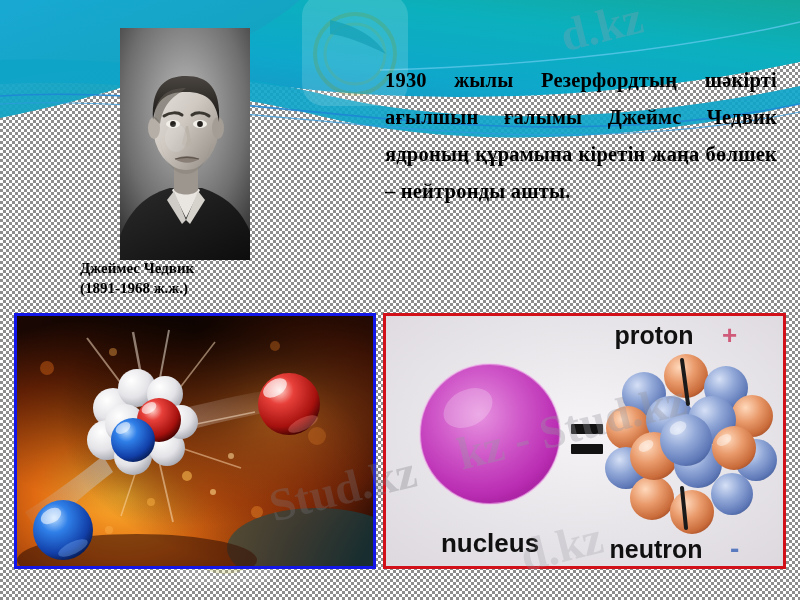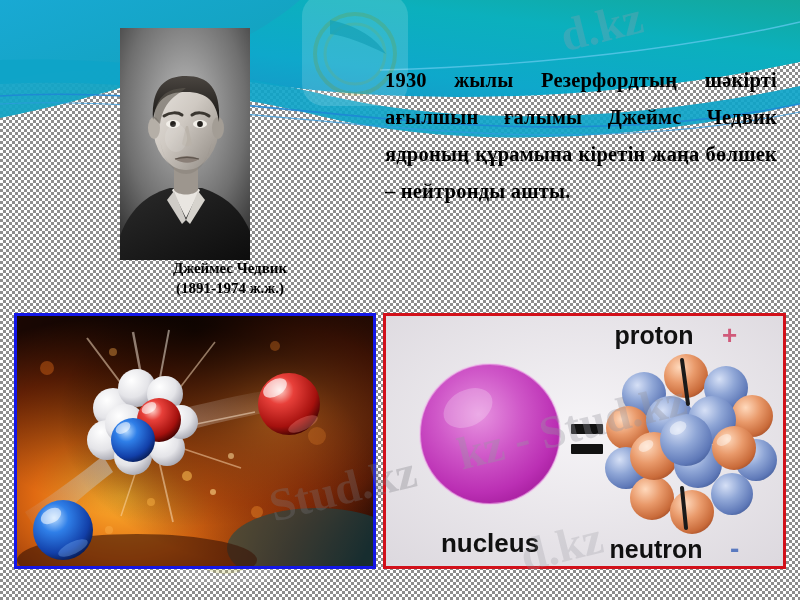--- a/index.html
+++ b/index.html
@@ -43,21 +43,21 @@
     overflow: hidden;
     background: #2a2a2a;
   }
   .portrait-img { position: absolute; inset: 0; }
   .portrait-img svg { display:block; width: 130px; height: 232px; }
 
   .caption {
     position: absolute;
     left: 80px; top: 258px;
     width: 300px;
-    text-align: center;
+    text-align: left;
     font-family: "Liberation Serif", serif;
     font-weight: bold;
     font-size: 15px;
     line-height: 20px;
     color: #000000;
   }
 
   
   .body-text {
     position: absolute;
@@ -228,21 +228,21 @@
         <path d="M40,112 C44,134 54,146 66,146 C78,146 88,134 92,112
                  C88,136 78,142 66,142 C54,142 44,136 40,112 Z" fill="#7e7871" opacity="0.35"></path>
 
         <ellipse cx="56" cy="110" rx="11" ry="14" fill="#ffffff" opacity="0.12"></ellipse>
       </svg>
     </div>
   </div>
 
   <div class="caption">
     <div>Джеймес Чедвик</div>
-    <div>(1891-1974 ж.ж.)</div>
+    <div>(1891-1968 ж.ж.)</div>
   </div>
 
   <div class="body-text">1930 жылы Резерфордтың шәкірті ағылшын ғалымы Джеймс Чедвик ядроның құрамына кіретін жаңа бөлшек – нейтронды ашты.</div>
 
   <div class="panel panel-left">
     <svg viewBox="0 0 356 250" xmlns="http://www.w3.org/2000/svg">
       <defs>
         <radialGradient id="fireA" cx="30%" cy="72%" r="72%">
           <stop offset="0%" stop-color="#ffb42e"></stop>
           <stop offset="35%" stop-color="#e06a12"></stop>

